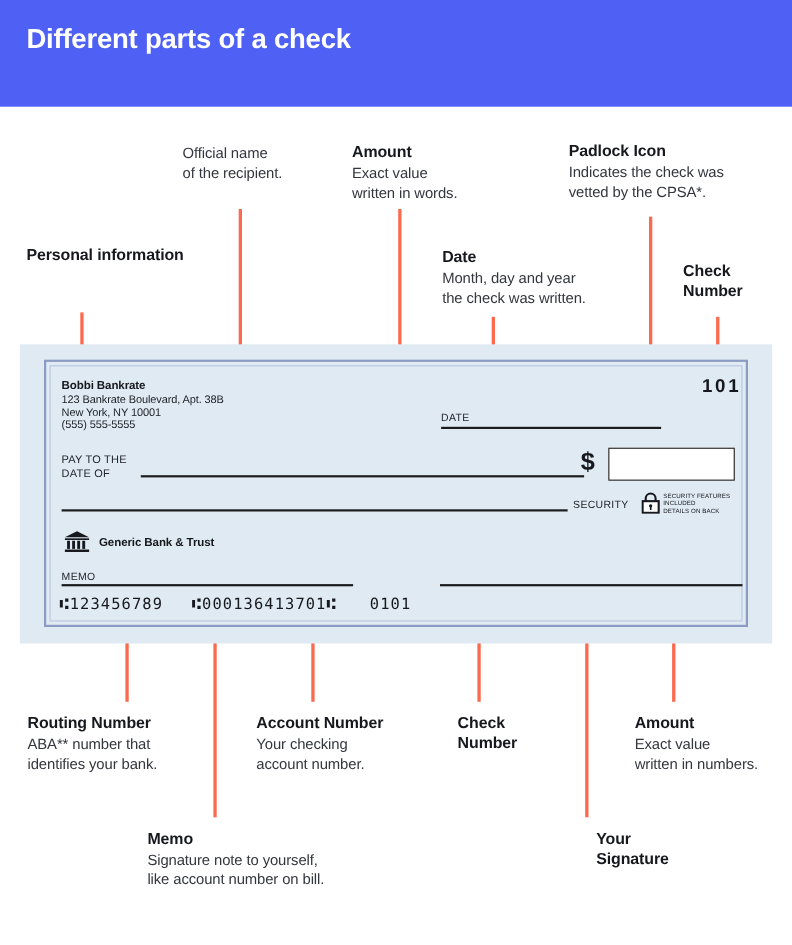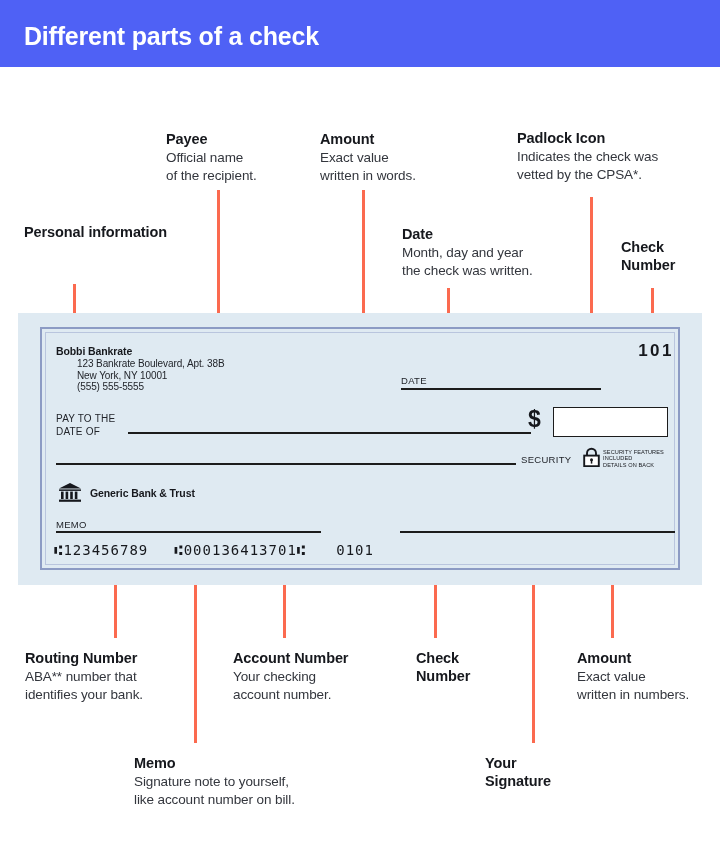--- a/index.html
+++ b/index.html
@@ -8,21 +8,21 @@
     background:#ffffff;
     font-family:"Liberation Sans", sans-serif;
     color:#1a1a1a;
     position:relative;
     overflow:hidden;
   }
   #stage{position:relative;width:720px;height:859px;}
 
   
   .header{
-    position:absolute;left:0;top:0;width:720px;height:67px;
+    position:absolute;left:0;top:0;width:720px;height:97px;
     background:#4f61f5;
   }
   .header-title{
     position:absolute;left:24px;top:22px;
     font-size:25px;font-weight:bold;color:#ffffff;
     letter-spacing:-0.2px;
   }
 
   
   .callout{position:absolute;}
@@ -60,21 +60,21 @@
   }
 
   
   .payer-name{
     position:absolute;left:56px;top:345px;
     font-size:10.5px;font-weight:bold;color:#16181d;letter-spacing:-0.1px;
   }
   .payer-addr{
     position:absolute;left:56px;top:358px;
     font-size:10px;font-weight:normal;color:#22252b;
-    line-height:11.5px;white-space:pre-line;letter-spacing:-0.1px;margin-left:21px;
+    line-height:11.5px;white-space:pre-line;letter-spacing:-0.1px;
   }
   .check-no{
     position:absolute;right:46px;top:341px;
     font-size:17px;font-weight:bold;color:#16181d;
     letter-spacing:2.5px;
   }
   .date-label{
     position:absolute;left:401px;top:375px;
     font-size:9.5px;color:#22252b;letter-spacing:0.3px;
   }
@@ -128,21 +128,20 @@
 
   <div class="header">
     <div class="header-title">Different parts of a check</div>
   </div>
 
   <div class="callout" style="left:24px;top:223px;width:190px;">
     <div class="c-title">Personal information</div>
   </div>
 
   <div class="callout" style="left:166px;top:130px;width:150px;">
-    <div class="c-title">Payee</div>
     <div class="c-desc">Official name
 of the recipient.</div>
   </div>
 
   <div class="callout" style="left:320px;top:130px;width:150px;">
     <div class="c-title">Amount</div>
     <div class="c-desc">Exact value
 written in words.</div>
   </div>
 
@@ -185,21 +184,21 @@
     <div class="c-desc">Exact value
 written in numbers.</div>
   </div>
 
   <div class="callout" style="left:134px;top:754px;width:230px;">
     <div class="c-title">Memo</div>
     <div class="c-desc">Signature note to yourself,
 like account number on bill.</div>
   </div>
 
-  <div class="callout" style="left:485px;top:754px;width:130px;">
+  <div class="callout" style="left:542px;top:754px;width:130px;">
     <div class="c-title">Your
 Signature</div>
   </div>
 
   <div class="conn" style="left:73px;top:284px;height:52px;"></div>
   <div class="dot" style="left:68px;top:330px;"></div>
 
   <div class="conn" style="left:217px;top:190px;height:226px;"></div>
   <div class="dot" style="left:212px;top:410px;"></div>
 

